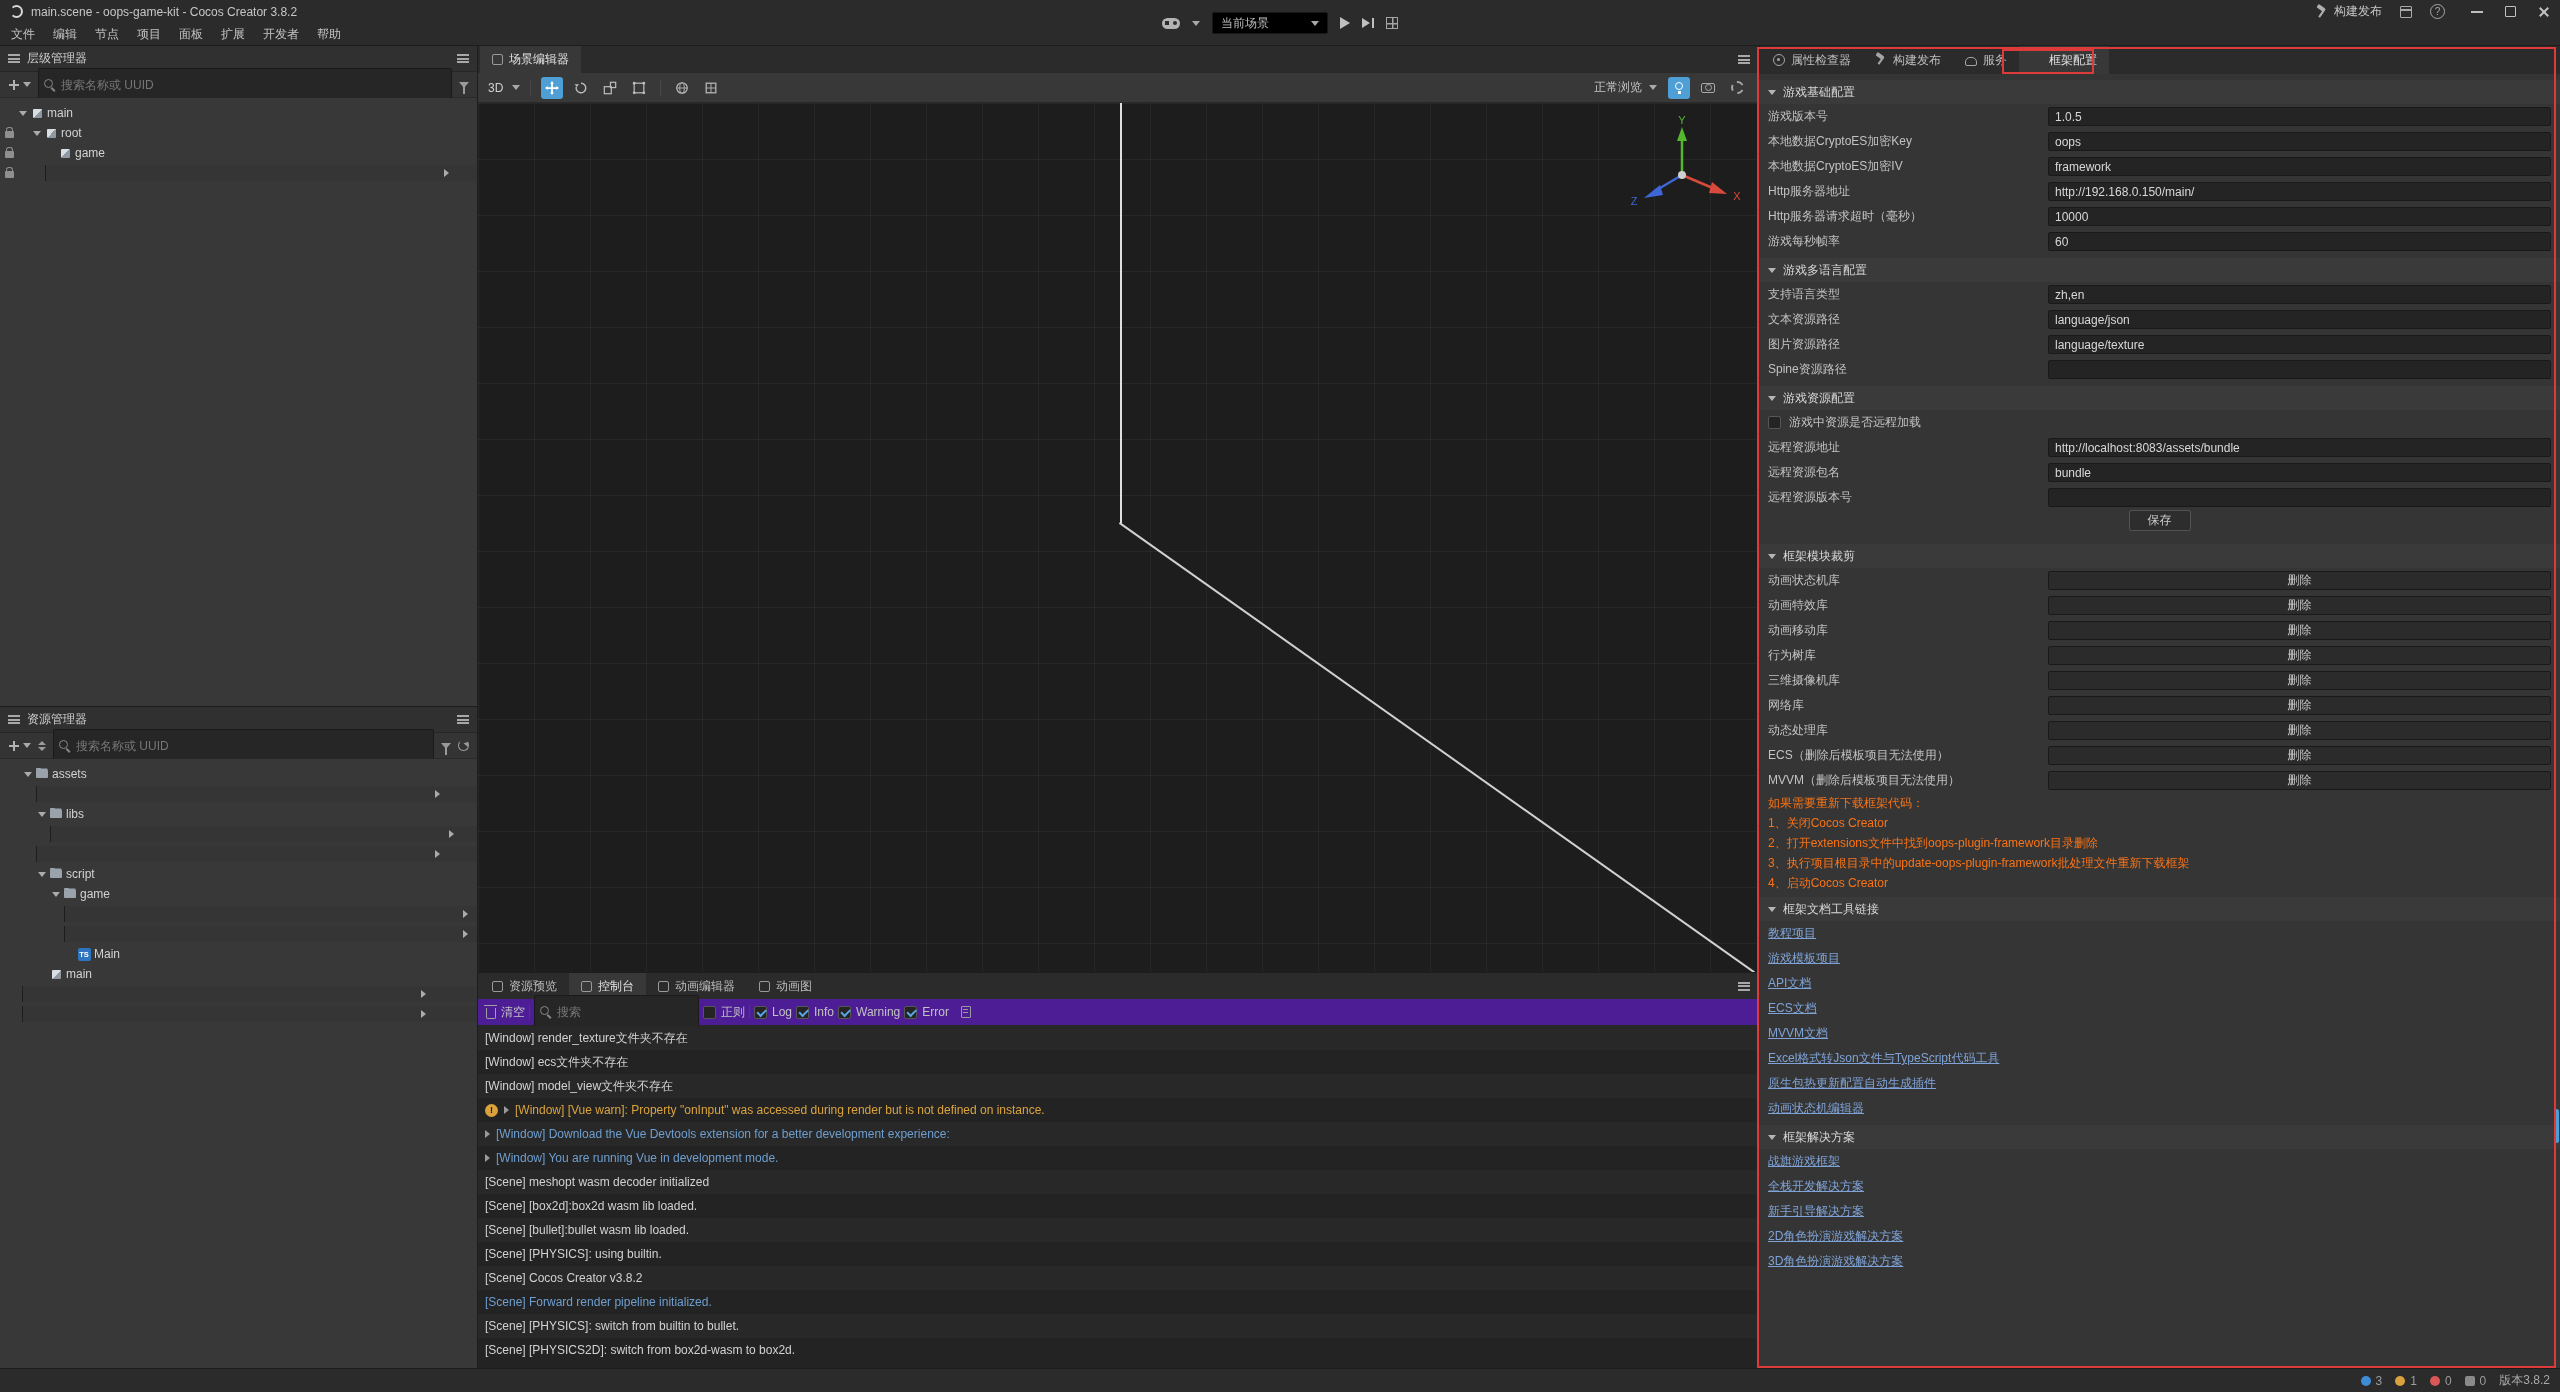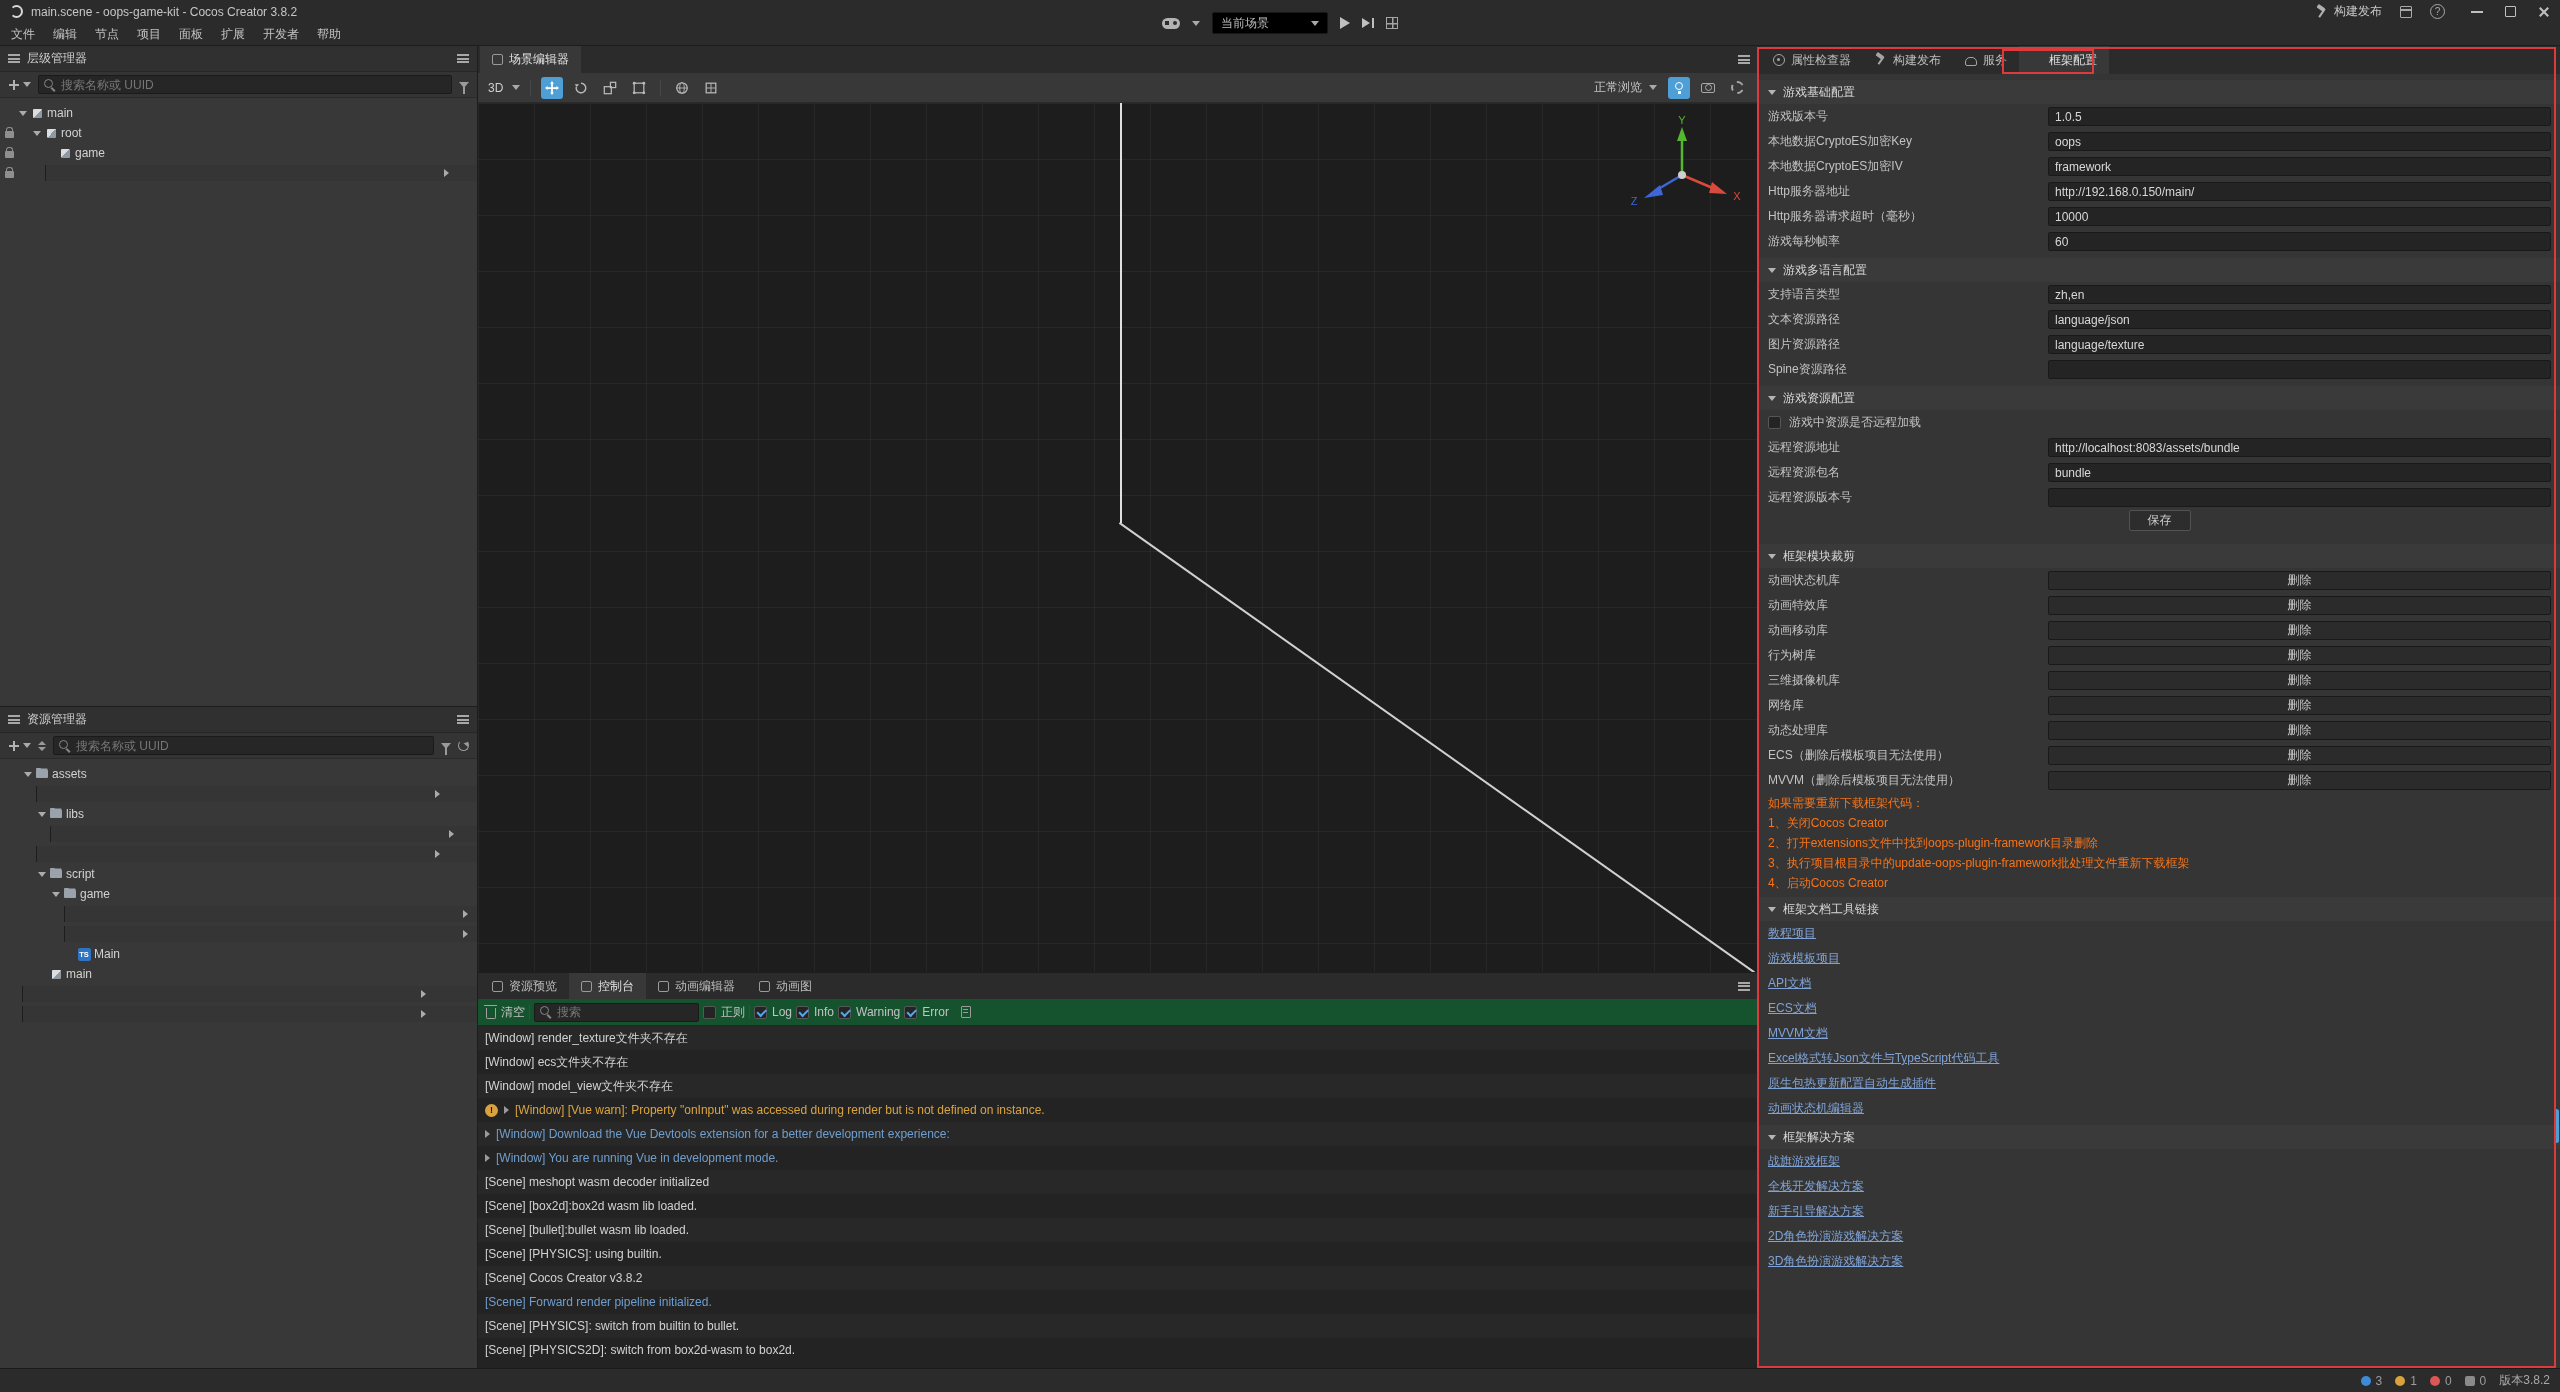--- a/index.html
+++ b/index.html
@@ -79,21 +79,21 @@
 
   
   .left { width: 478px; flex: 0 0 auto; display: flex; flex-direction: column; border-right: 1px solid #1d1d1d; }
   .panel { display: flex; flex-direction: column; min-height: 0; }
   .panel.hierarchy { height: 661px; border-bottom: 1px solid #1d1d1d; }
   .panel.assets { flex: 1; }
   .panel-header { height: 26px; flex: 0 0 auto; background: #303030; border-bottom: 1px solid #262626; display: flex; align-items: center; gap: 7px; padding: 0 8px; color: #cfcfcf; }
   .panel-menu { margin-left: auto; }
   .searchbar { height: 26px; flex: 0 0 auto; display: flex; align-items: center; gap: 7px; padding: 0 8px; background: #343434; border-bottom: 1px solid #2a2a2a; }
   .plus-group { display: flex; align-items: center; gap: 3px; }
-  .search-input { flex: 1; height: 19px; background: #262626; border: 1px solid #1a1a1a; border-radius: 2px; display: flex; align-items: center; gap: 5px; padding: 1px 5px; min-width: 0; }
+  .search-input { flex: 1; height: 19px; background: #262626; border: 1px solid #1a1a1a; border-radius: 2px; display: flex; align-items: center; gap: 5px; padding: 16px 5px; min-width: 0; }
   .search-input input { flex: 1; min-width: 0; background: transparent; border: none; outline: none; color: #cccccc; font: inherit; }
   .search-input input::placeholder { color: #767676; }
   .tree { flex: 1; background: #383838; padding-top: 5px; overflow: hidden; }
   .tree-row { height: 20px; display: flex; align-items: center; padding-right: 4px; cursor: default; }
   .lock-icon { width: 9px; height: 7px; background: #8f8f8f; border-radius: 1px; position: relative; margin: 2px 3px 0 5px; visibility: hidden; flex: 0 0 auto; }
   .lock-icon::before { content: ""; position: absolute; left: 1px; top: -4px; width: 5px; height: 4px; border: 1.5px solid #8f8f8f; border-bottom: none; border-radius: 3px 3px 0 0; }
   .lock-icon.lock { visibility: visible; }
   .indent { flex: 0 0 auto; height: 1px; }
   .arrow { width: 12px; height: 16px; display: flex; align-items: center; justify-content: center; flex: 0 0 auto; }
   .arrow.down::before { content: ""; border-left: 4px solid transparent; border-right: 4px solid transparent; border-top: 5px solid #ababab; }
@@ -133,21 +133,21 @@
     background-image: linear-gradient(rgba(255,255,255,0.045) 1px, transparent 1px),
                       linear-gradient(90deg, rgba(255,255,255,0.045) 1px, transparent 1px);
     background-size: 56px 56px; }
   .axis-y { position: absolute; left: 642px; top: 0; width: 2px; height: 420px; background: rgba(240,240,240,0.92); }
   .axis-x { position: absolute; left: 642px; top: 419px; width: 778px; height: 2px; background: rgba(240,240,240,0.85); transform: rotate(35.3deg); transform-origin: 0 0; }
   .gizmo { position: absolute; left: 1139px; top: 12px; }
 
   
   .console { flex: 1; display: flex; flex-direction: column; min-height: 0; }
   .console .tabbar { height: 26px; }
-  .console-toolbar { height: 27px; flex: 0 0 auto; background: #14532d; border-bottom: 1px solid #262626; display: flex; align-items: center; gap: 4px; padding: 0 8px; }
+  .console-toolbar { height: 27px; flex: 0 0 auto; background: #4c1d95; border-bottom: 1px solid #262626; display: flex; align-items: center; gap: 4px; padding: 0 8px; }
   .btn-clear { display: flex; align-items: center; gap: 5px; color: #c2c2c2; }
   .divider { width: 1px; height: 14px; background: #474747; }
   .console-search { flex: 0 0 auto; width: 165px; }
   .chk { display: flex; align-items: center; gap: 5px; color: #c2c2c2; }
   .checkbox { width: 13px; height: 13px; background: #242424; border: 1px solid #565656; border-radius: 2px; position: relative; flex: 0 0 auto; }
   .checkbox.checked::after { content: ""; position: absolute; left: 2px; top: 2.5px; width: 7px; height: 3.5px; border-left: 2px solid #57a6e8; border-bottom: 2px solid #57a6e8; transform: rotate(-45deg); }
   .logs { flex: 1; background: #232323; overflow: hidden; }
   .log-row { height: 24px; display: flex; align-items: center; gap: 6px; padding: 0 10px 0 7px; }
   .log-row:nth-child(odd) { background: #282828; }
   .log-badge { display: none; width: 13px; height: 13px; border-radius: 50%; background: #d9a23c; color: #1d1d1d; font-size: 9px; font-weight: bold; align-items: center; justify-content: center; flex: 0 0 auto; }

